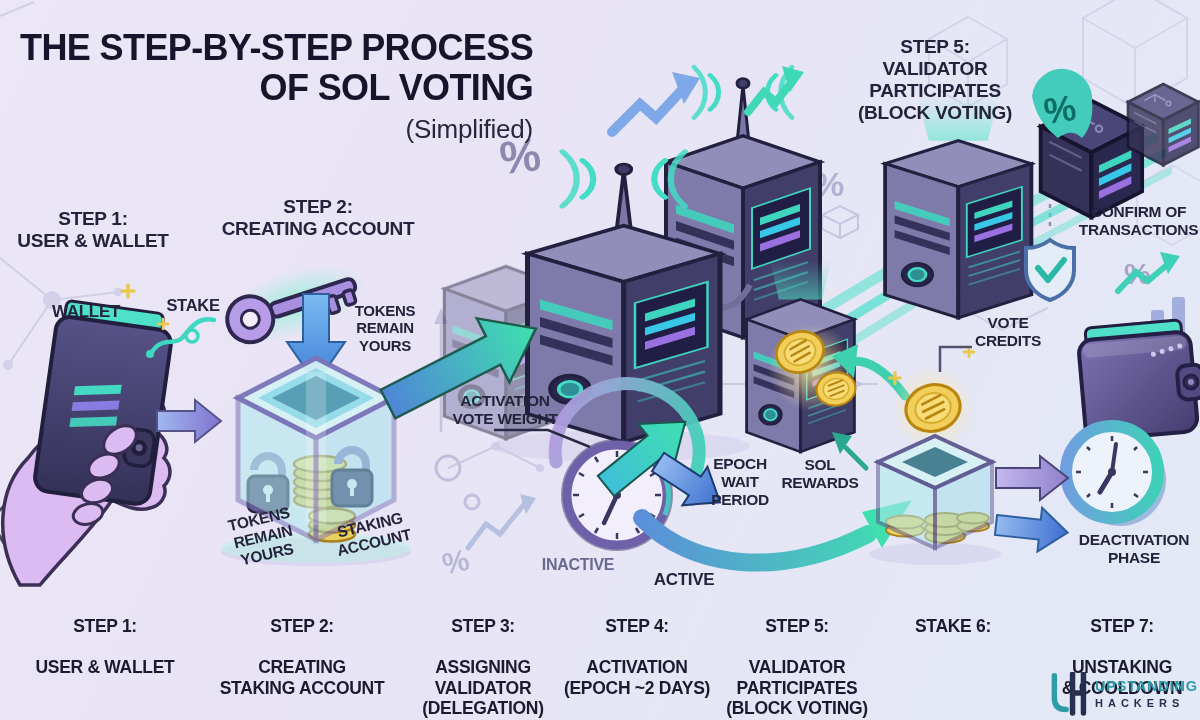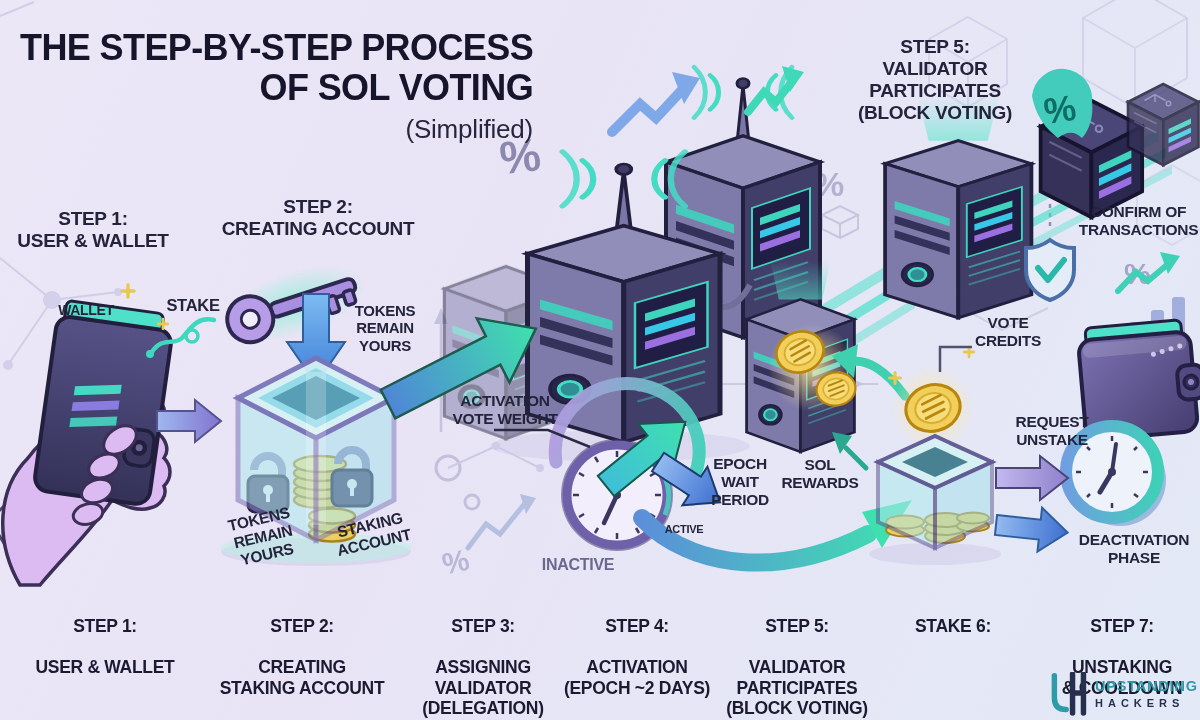--- a/index.html
+++ b/index.html
@@ -449,43 +449,41 @@
 
 <div class="lbl stage" style="left:8px;top:208px;width:170px">STEP 1:
 USER &amp; WALLET</div>
 <div class="lbl stage" style="left:218px;top:196px;width:200px">STEP 2:
 CREATING ACCOUNT</div>
 <div class="lbl stage" style="left:845px;top:36px;width:180px">STEP 5:
 VALIDATOR
 PARTICIPATES
 (BLOCK VOTING)</div>
 
-<div class="lbl" style="left:31px;top:302px;width:110px;font-size:14px">WALLET</div>
+<div class="lbl" style="left:31px;top:302px;width:110px;font-size:17px">WALLET</div>
 <div class="lbl" style="left:148px;top:296px;width:90px;font-size:16.5px">STAKE</div>
 <div class="lbl" style="left:339px;top:302px;width:92px;font-size:15px">TOKENS
 REMAIN
 YOURS</div>
 <div class="lbl" style="left:208px;top:510px;width:110px;transform:rotate(-13deg)">TOKENS
 REMAIN
 YOURS</div>
 <div class="lbl" style="left:317px;top:516px;width:110px;transform:rotate(-13deg)">STAKING
 ACCOUNT</div>
 <div class="lbl" style="left:440px;top:392px;width:130px">ACTIVATION
 VOTE WEIGHT</div>
 <div class="lbl" style="left:528px;top:556px;width:100px;font-size:16px;color:#6b6890">INACTIVE</div>
-<div class="lbl" style="left:639px;top:523px;width:90px;font-size:11px">ACTIVE</div>
+<div class="lbl" style="left:639px;top:570px;width:90px;font-size:17px">ACTIVE</div>
 <div class="lbl" style="left:765px;top:456px;width:110px">SOL
 REWARDS</div>
 <div class="lbl" style="left:695px;top:455px;width:90px">EPOCH
 WAIT
 PERIOD</div>
 <div class="lbl" style="left:958px;top:314px;width:100px">VOTE
 CREDITS</div>
-<div class="lbl" style="left:997px;top:413px;width:110px">REQUEST
-UNSTAKE</div>
 <div class="lbl" style="left:1059px;top:531px;width:150px">DEACTIVATION
 PHASE</div>
 <div class="lbl" style="left:1071px;top:203px;width:135px">CONFIRM OF
 TRANSACTIONS</div>
 
 <div class="step" style="left:10px">
   <div>STEP 1:</div>
   <div>USER &amp; WALLET</div>
 </div>
 <div class="step" style="left:207px">

